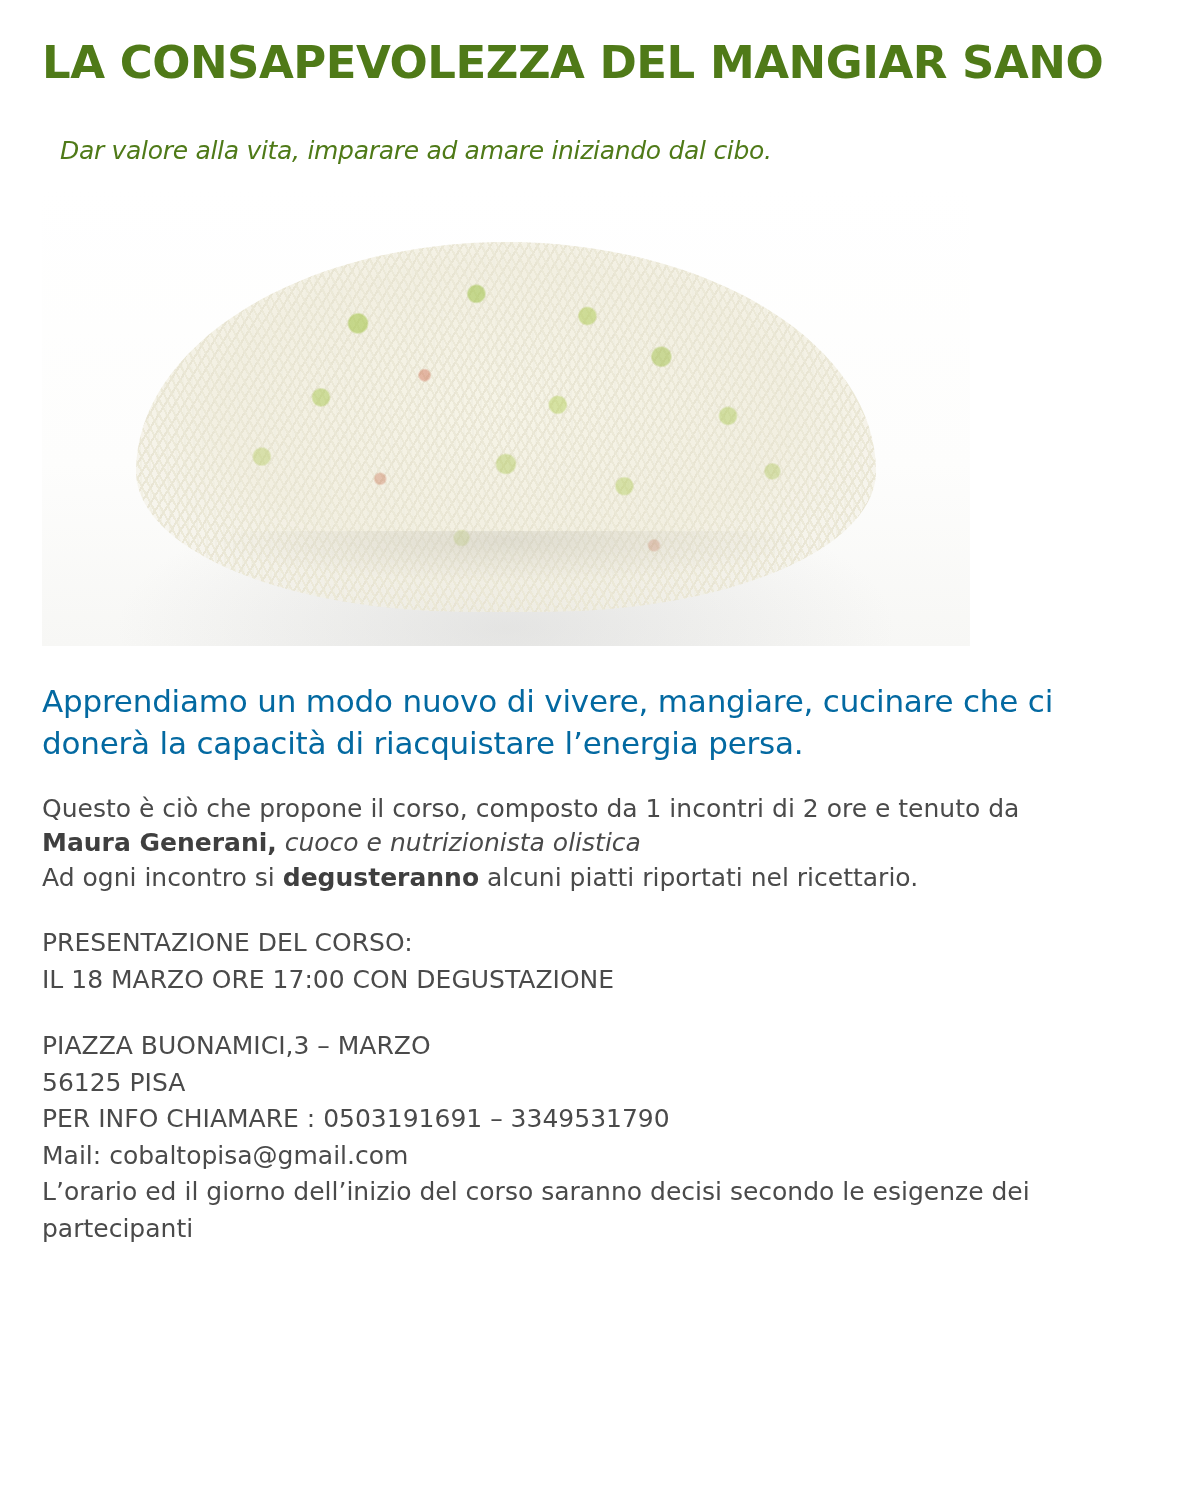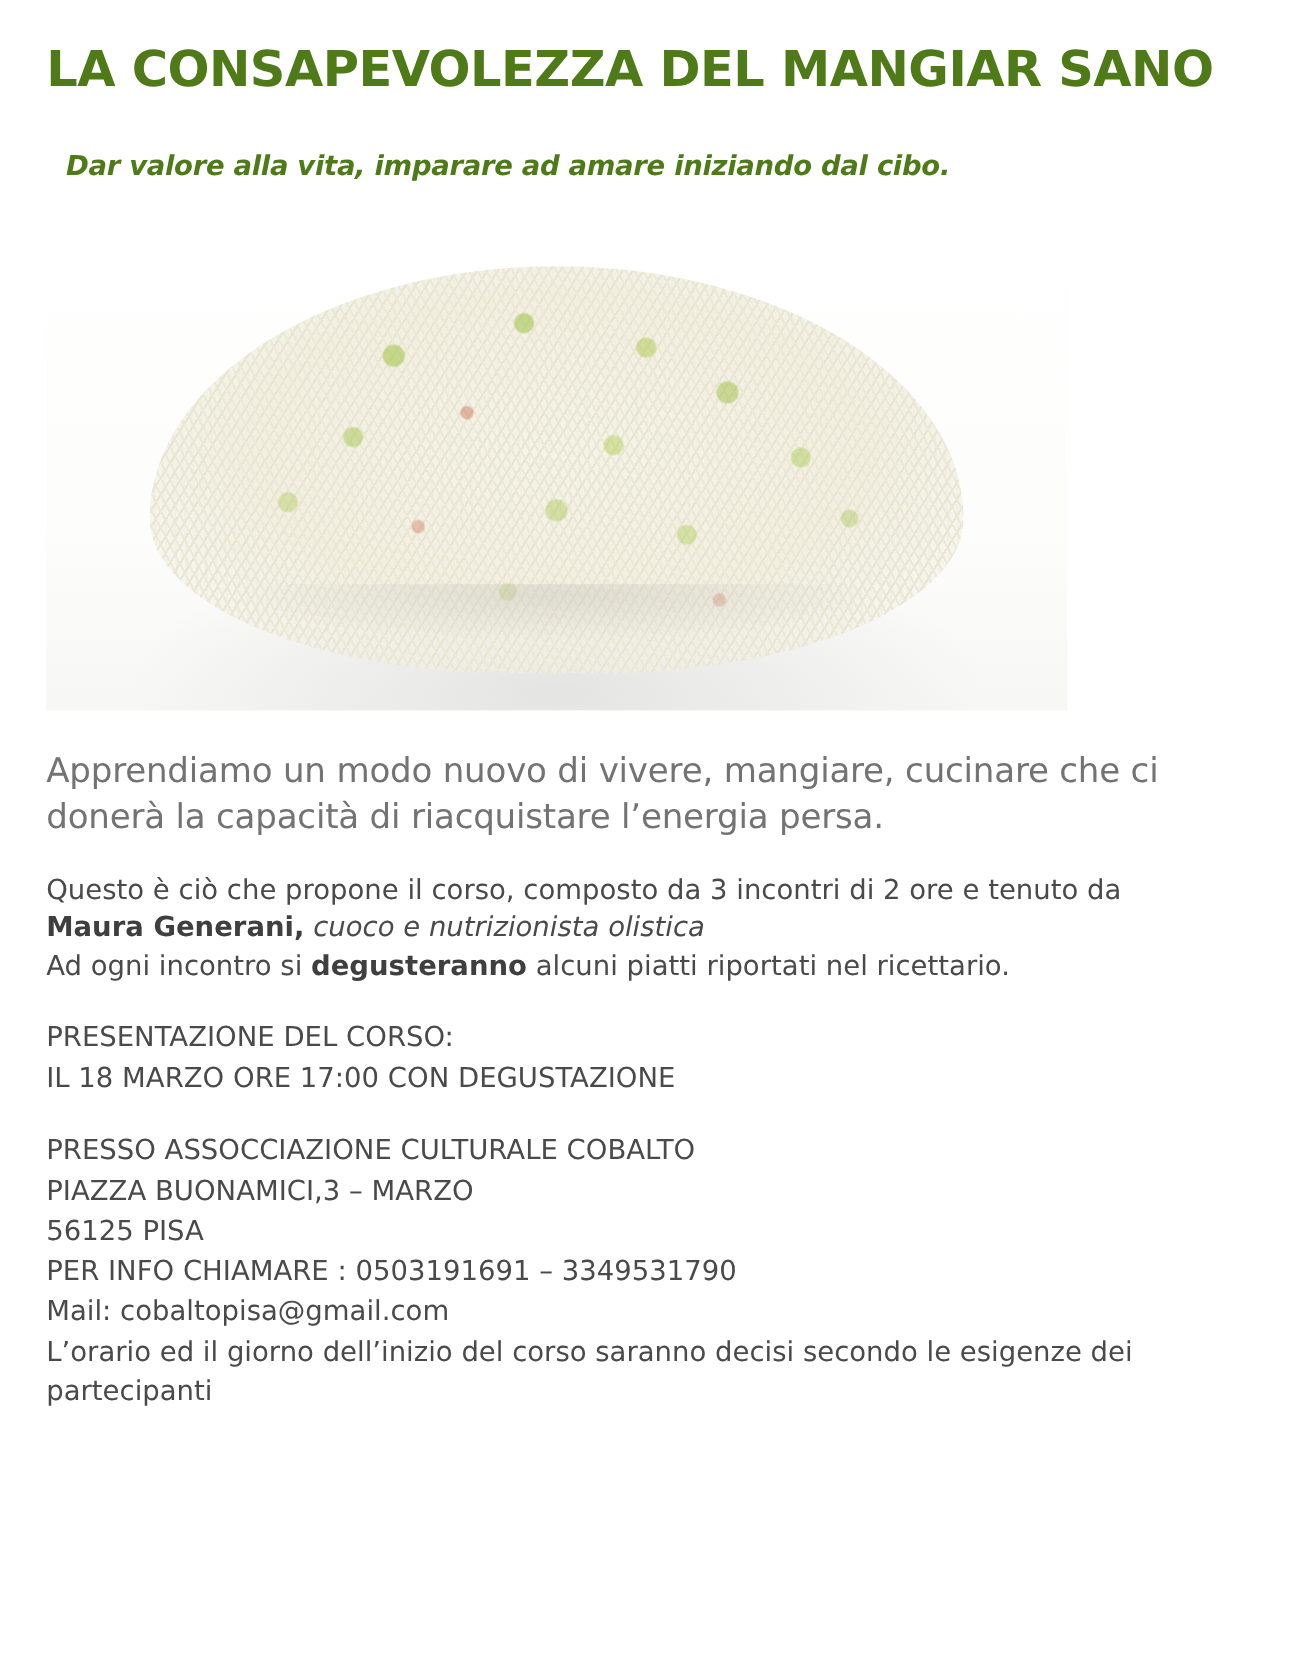--- a/index.html
+++ b/index.html
@@ -34,21 +34,21 @@
     letter-spacing: -0.5px;
     color: #4f7a18;
     line-height: 1.1;
   }
 
   .subtitle {
     margin: 0;
     padding-top: 48px;
     padding-left: 18px;
     font-size: 25px;
-    font-weight: bold;
+    font-weight: normal;
     font-style: italic;
     color: #4f7a18;
     letter-spacing: -0.3px;
   }
 
   
   .photo-wrap {
     margin-top: 26px;
     width: 928px;
     height: 455px;
@@ -103,21 +103,21 @@
     height: 26%;
     background: radial-gradient(ellipse 50% 60% at 50% 10%, rgba(190,188,180,0.35) 0%, rgba(255,255,255,0) 72%);
   }
 
   
   .lead {
     margin: 0;
     padding-top: 34px;
     font-size: 31px;
     line-height: 1.36;
-    color: #737373;
+    color: #0369a1;
     letter-spacing: -0.2px;
   }
   .para-block {
     padding-top: 28px;
     font-size: 25px;
     line-height: 1.38;
     color: #4a4a4a;
   }
   .para-block p { margin: 0; }
   .para-block b { font-weight: bold; color: #3f3f3f; text-align: center; }
@@ -151,34 +151,33 @@
 
   <div class="photo-wrap">
     <div class="photo">
       <div class="pile"></div>
     </div>
   </div>
 
   <p class="lead">Apprendiamo un modo nuovo di vivere, mangiare, cucinare che ci donerà la capacità di riacquistare l’energia persa.</p>
 
   <div class="para-block">
-    <p>Questo è ciò che propone il corso, composto da 3 incontri di 2 ore e tenuto da</p>
+    <p>Questo è ciò che propone il corso, composto da 1 incontri di 2 ore e tenuto da</p>
     <p><b>Maura Generani,</b><i> cuoco e nutrizionista olistica</i></p>
     <p><span>Ad ogni incontro si </span><b>degusteranno</b><span> alcuni piatti riportati nel ricettario.</span></p>
   </div>
 
   <div class="section-gap"></div>
 
   <div class="block-caps">
     <p>PRESENTAZIONE DEL CORSO:</p>
     <p>IL 18 MARZO ORE 17:00 CON DEGUSTAZIONE</p>
   </div>
 
   <div class="footer-block">
-    <p>PRESSO ASSOCCIAZIONE CULTURALE COBALTO</p>
     <p>PIAZZA BUONAMICI,3 – MARZO</p>
     <p>56125 PISA</p>
     <p>PER INFO CHIAMARE : 0503191691 – 3349531790</p>
     <p>Mail: cobaltopisa@gmail.com</p>
     <p>L’orario ed il giorno dell’inizio del corso saranno decisi secondo le esigenze dei partecipanti</p>
   </div>
 
 </div>
 
 </body></html>

